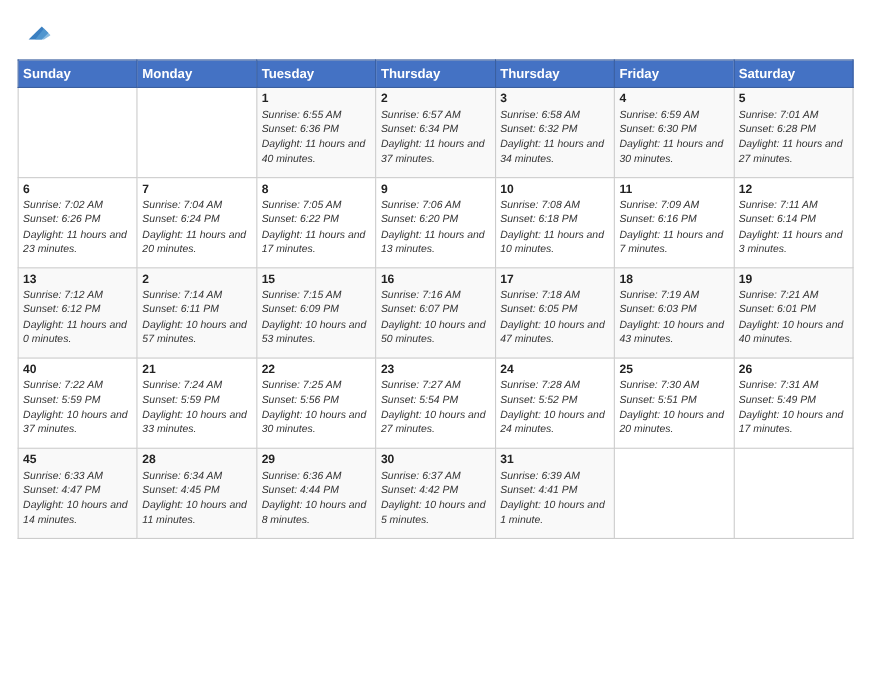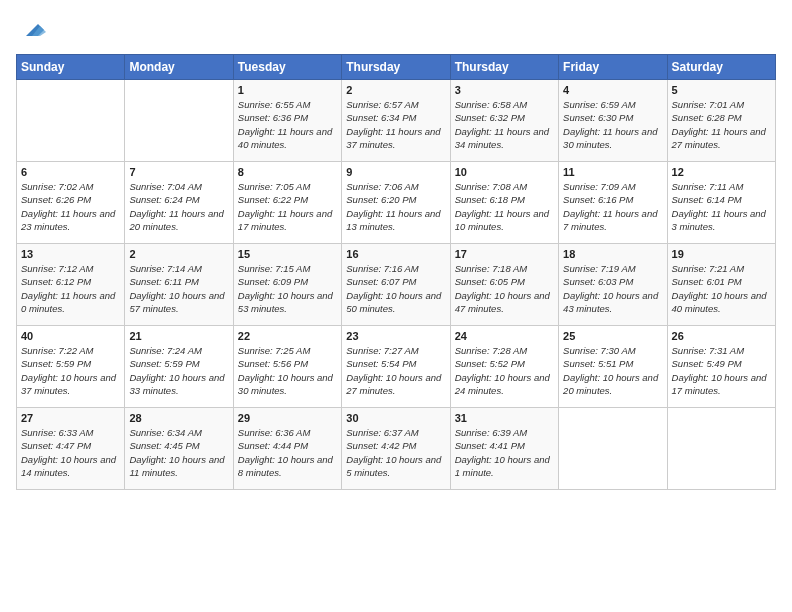--- a/index.html
+++ b/index.html
@@ -248,21 +248,21 @@
             <span class="day-num">25</span>
             <div class="day-detail">Sunrise: 7:30 AM<br>Sunset: 5:51 PM<br>Daylight: 10 hours and 20 minutes.</div>
           </td>
           <td>
             <span class="day-num">26</span>
             <div class="day-detail">Sunrise: 7:31 AM<br>Sunset: 5:49 PM<br>Daylight: 10 hours and 17 minutes.</div>
           </td>
         </tr>
         <tr>
           <td>
-            <span class="day-num">27</span>
+            <span class="day-num">45</span>
             <div class="day-detail">Sunrise: 6:33 AM<br>Sunset: 4:47 PM<br>Daylight: 10 hours and 14 minutes.</div>
           </td>
           <td>
             <span class="day-num">28</span>
             <div class="day-detail">Sunrise: 6:34 AM<br>Sunset: 4:45 PM<br>Daylight: 10 hours and 11 minutes.</div>
           </td>
           <td>
             <span class="day-num">29</span>
             <div class="day-detail">Sunrise: 6:36 AM<br>Sunset: 4:44 PM<br>Daylight: 10 hours and 8 minutes.</div>
           </td>

